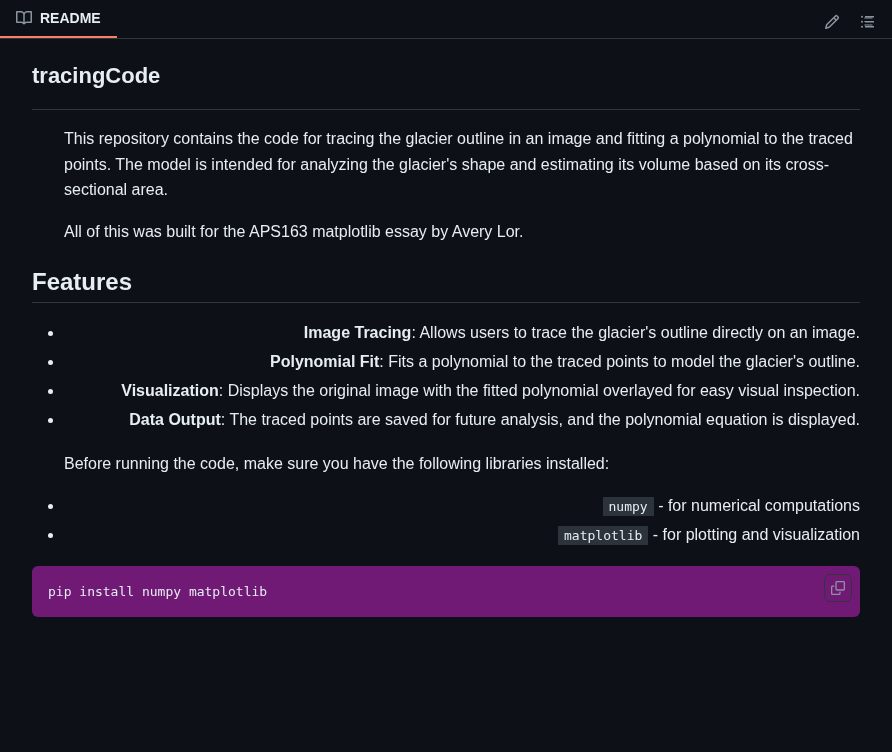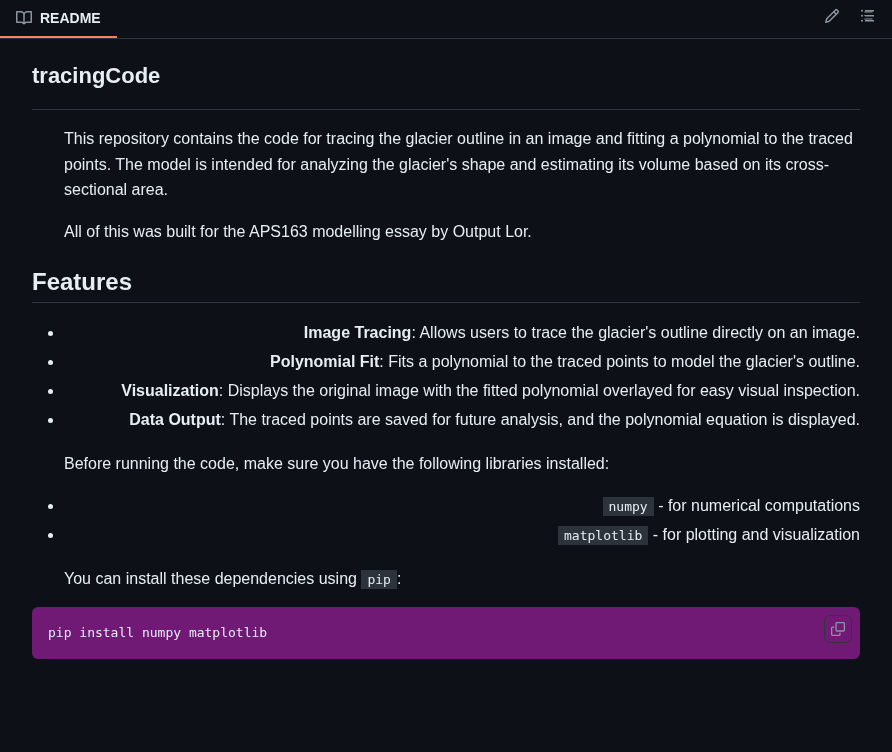--- a/index.html
+++ b/index.html
@@ -13,21 +13,21 @@
       font-family: -apple-system, BlinkMacSystemFont, "Segoe UI", Helvetica, Arial, sans-serif;
       width: 892px;
       height: 752px;
       overflow: hidden;
     }
     .container {
       padding: 0;
     }
     .header-bar {
       display: flex;
-      align-items: flex-start;
+      align-items: flex-end;
       justify-content: space-between;
       border-bottom: 1px solid #30363d;
       padding: 0 8px 0 0;
     }
     .header-left {
       display: flex;
       align-items: center;
     }
     .readme-tab {
       display: flex;
@@ -171,36 +171,35 @@
             <path d="M5 2h9v1.5H5zM5 7h9v1.5H5zM5 12h9v1.5H5z"></path>
           </svg>
       </button>
     </div>
   </div>
 
   <div class="content">
     <h1>tracingCode</h1>
 
     <p>This repository contains the code for tracing the glacier outline in an image and fitting a polynomial to the traced points. The model is intended for analyzing the glacier's shape and estimating its volume based on its cross-sectional area.</p>
-    <p>All of this was built for the APS163 modelling essay by Output Lor.</p>
+    <p>All of this was built for the APS163 matplotlib essay by Avery Lor.</p>
 
     <h2>Features</h2>
     <ul>
       <li><strong>Image Tracing</strong><span>: Allows users to trace the glacier's outline directly on an image.</span></li>
       <li><strong>Polynomial Fit</strong><span>: Fits a polynomial to the traced points to model the glacier's outline.</span></li>
       <li><strong>Visualization</strong><span>: Displays the original image with the fitted polynomial overlayed for easy visual inspection.</span></li>
       <li><strong>Data Output</strong><span>: The traced points are saved for future analysis, and the polynomial equation is displayed.</span></li>
     </ul>
 
     <p>Before running the code, make sure you have the following libraries installed:</p>
     <ul>
       <li><code class="inline">numpy</code><span> - for numerical computations</span></li>
       <li><code class="inline">matplotlib</code><span> - for plotting and visualization</span></li>
     </ul>
-    <p><span>You can install these dependencies using </span><code class="inline">pip</code><span>:</span></p>
 
     <div class="code-block">
       <pre>pip install numpy matplotlib</pre>
       <button class="copy-btn">
         <svg viewBox="0 0 16 16">
             <path d="M0 6.75C0 5.784.784 5 1.75 5h1.5a.75.75 0 0 1 0 1.5h-1.5a.25.25 0 0 0-.25.25v7.5c0 .138.112.25.25.25h7.5a.25.25 0 0 0 .25-.25v-1.5a.75.75 0 0 1 1.5 0v1.5A1.75 1.75 0 0 1 9.25 16h-7.5A1.75 1.75 0 0 1 0 14.25Z"></path>
             <path d="M5 1.75C5 .784 5.784 0 6.75 0h7.5C15.216 0 16 .784 16 1.75v7.5A1.75 1.75 0 0 1 14.25 11h-7.5A1.75 1.75 0 0 1 5 9.25Zm1.75-.25a.25.25 0 0 0-.25.25v7.5c0 .138.112.25.25.25h7.5a.25.25 0 0 0 .25-.25v-7.5a.25.25 0 0 0-.25-.25Z"></path>
           </svg>
       </button>
     </div>

